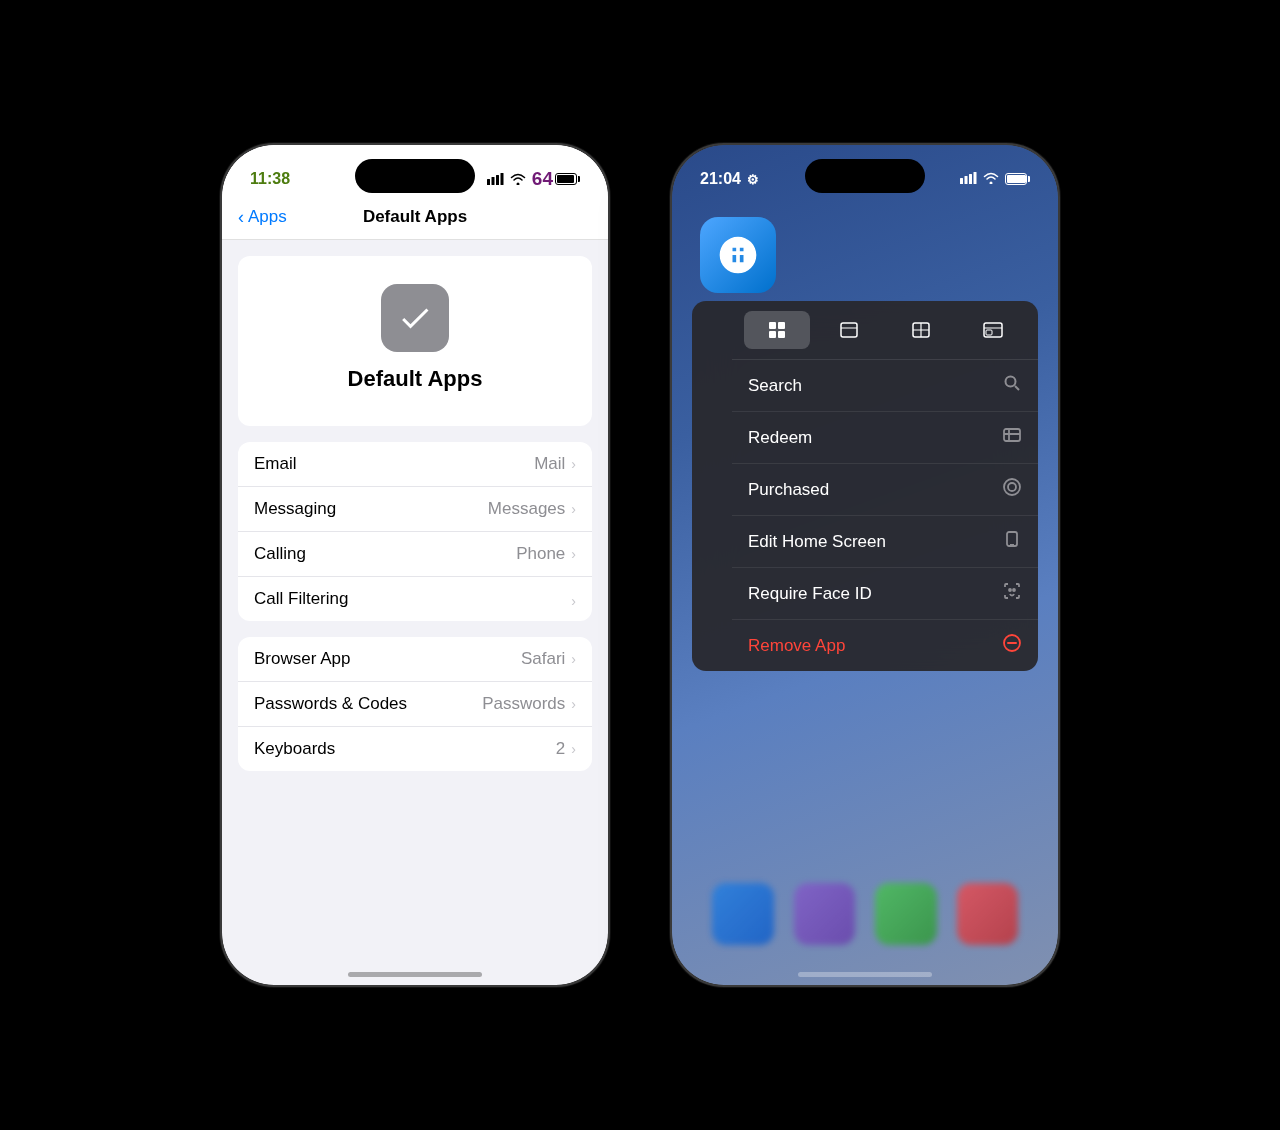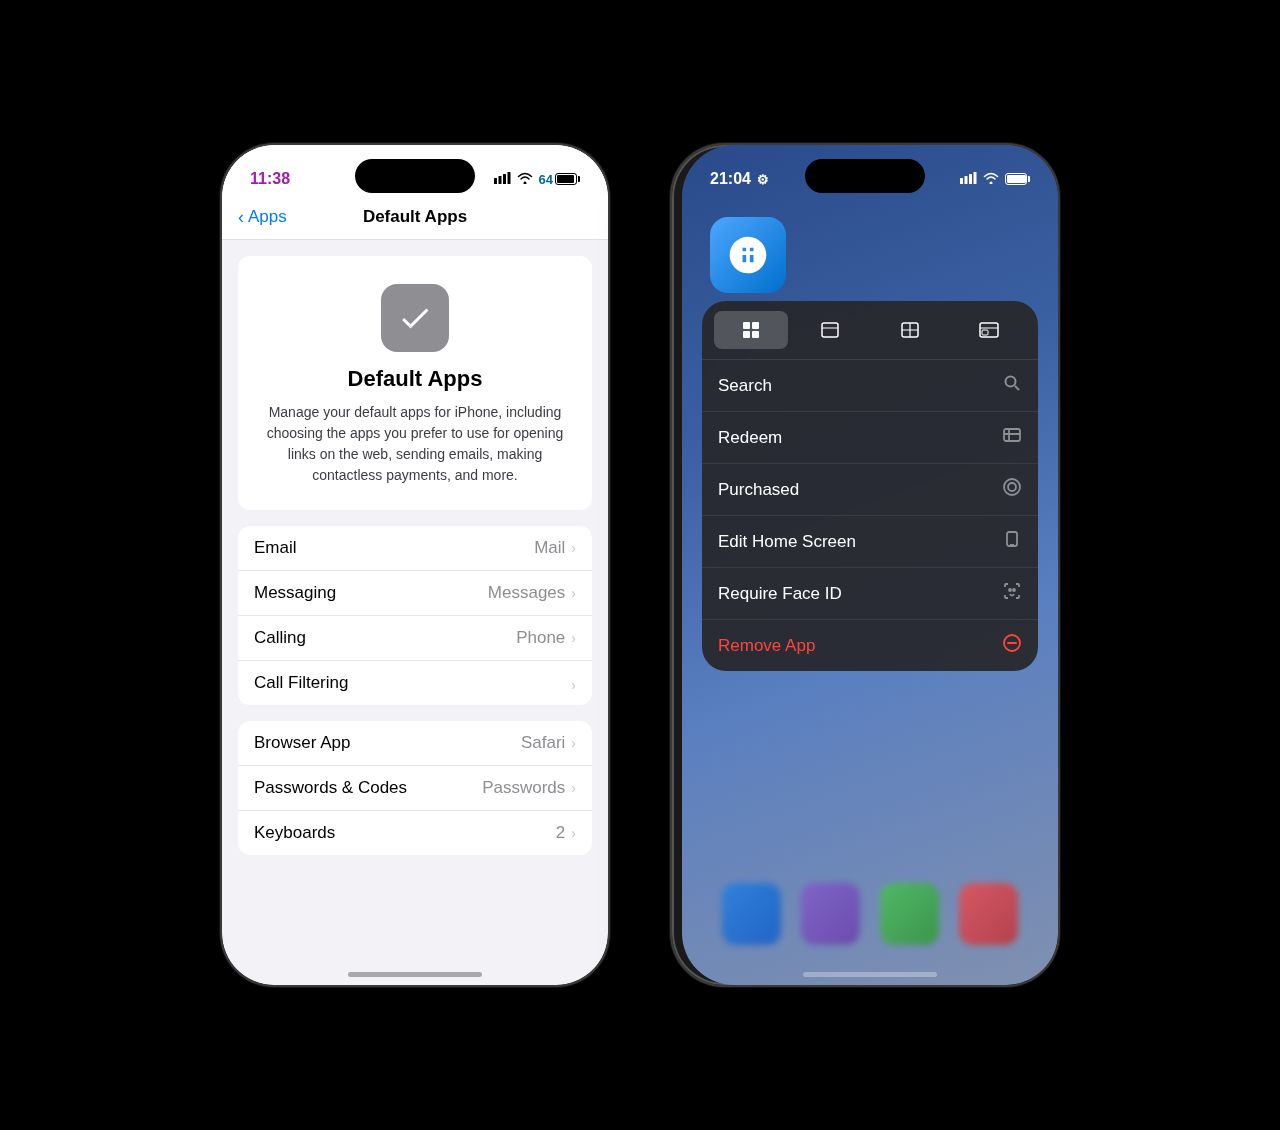--- a/index.html
+++ b/index.html
@@ -67,30 +67,30 @@
       display: flex;
       align-items: center;
       justify-content: space-between;
       padding: 14px 28px 0;
       height: 54px;
       background: #fff;
     }
     .status-time {
       font-size: 16px;
       font-weight: 600;
-      color: #a21caf;
+      color: #4d7c0f;
     }
     .status-icons {
       display: flex;
       align-items: center;
       gap: 6px;
     }
     .status-icons span {
-      font-size: 13px;
-      color: #0369a1;
+      font-size: 19px;
+      color: #701a75;
     }
 
     .nav-bar {
       background: #fff;
       padding: 8px 20px 12px;
       display: flex;
       align-items: center;
       justify-content: center;
       position: relative;
       border-bottom: 1px solid #e0e0e0;
@@ -192,21 +192,20 @@
       width: 134px;
       height: 5px;
       background: #000;
       border-radius: 3px;
       opacity: 0.3;
     }
 
     
     .phone-right .phone-screen {
       background: linear-gradient(160deg, #2a4a8a 0%, #3a5fa0 30%, #5a7fc0 60%, #8090b0 100%);
-      margin-left: 10px;
     }
 
     .status-bar-dark {
       display: flex;
       align-items: center;
       justify-content: space-between;
       padding: 14px 28px 0;
       height: 54px;
     }
     .status-time-dark {
@@ -243,23 +242,24 @@
       fill: #fff;
     }
 
     
     .context-menu {
       position: absolute;
       top: 62px;
       left: 20px;
       right: 20px;
       background: rgba(40, 40, 45, 0.95);
-      border-radius: 24px;
+      border-radius: 14px;
       overflow: hidden;
       backdrop-filter: blur(20px);
+      padding-left: 40px;
     }
 
     .menu-tabs {
       display: flex;
       padding: 10px 12px;
       gap: 6px;
       border-bottom: 1px solid rgba(255,255,255,0.1);
     }
     .menu-tab {
       flex: 1;
@@ -405,21 +405,20 @@
 
     <div class="settings-content">
 
       <div class="settings-hero">
         <div class="hero-icon">
           <svg viewBox="0 0 24 24">
             <path d="M9 16.17L4.83 12l-1.42 1.41L9 19 21 7l-1.41-1.41z"></path>
           </svg>
         </div>
         <div class="hero-title">Default Apps</div>
-        <div class="hero-desc">Manage your default apps for iPhone, including choosing the apps you prefer to use for opening links on the web, sending emails, making contactless payments, and more.</div>
       </div>
 
       <div class="settings-section">
         <div class="settings-row">
           <span class="row-label">Email</span>
           <div class="row-value">
             <span>Mail</span>
             <span class="chevron">›</span>
           </div>
         </div>

